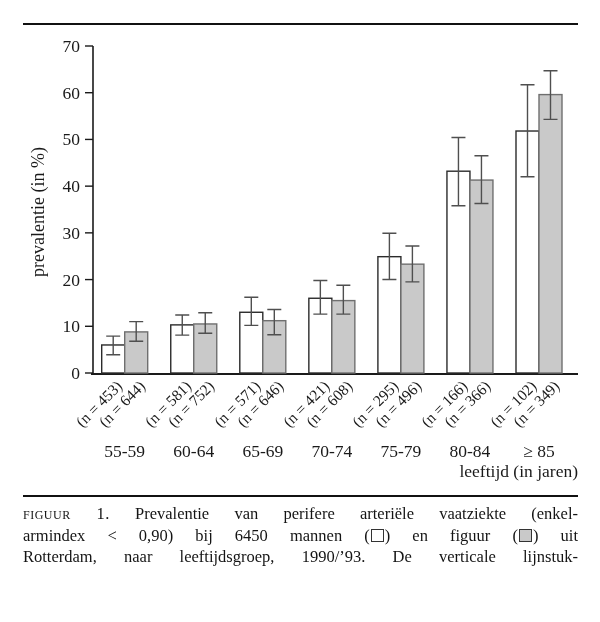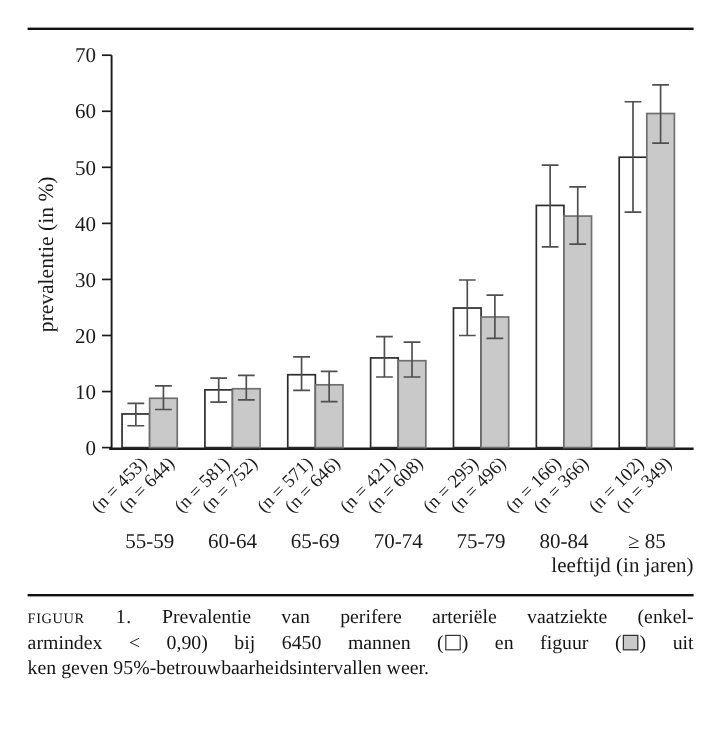--- a/index.html
+++ b/index.html
@@ -128,16 +128,16 @@
       <text font-family="&quot;Liberation Serif&quot;,&quot;DejaVu Serif&quot;,serif" fill="#1a1a1a" x="539" y="457" text-anchor="middle" font-size="17.5px">≥ 85</text>
       <text font-family="&quot;Liberation Serif&quot;,&quot;DejaVu Serif&quot;,serif" fill="#1a1a1a" x="578" y="477" text-anchor="end" font-size="17.5px">leeftijd (in jaren)</text>
       <text font-family="&quot;Liberation Serif&quot;,&quot;DejaVu Serif&quot;,serif" fill="#1a1a1a" x="44" y="212" text-anchor="middle" font-size="18px" transform="rotate(-90 44 212)">prevalentie (in %)</text>
     </svg>
 
   <div class="rule bottom"></div>
 
   <div class="caption">
     <div class="cline"><span class="smallcaps">figuur 1.</span><span> Prevalentie van perifere arteriële vaatziekte (enkel-</span></div>
     <div class="cline"><span>armindex &lt; 0,90) bij 6450 mannen (</span><span class="legend-square men"></span><span>) en figuur (</span><span class="legend-square women"></span><span>) uit</span></div>
-    <div class="cline last">ken geven 95%-betrouwbaarheidsintervallen weer.</div>
+    <div class="cline">Rotterdam, naar leeftijdsgroep, 1990/’93. De verticale lijnstuk-</div>
   </div>
 
 </div>
 
 </body></html>

